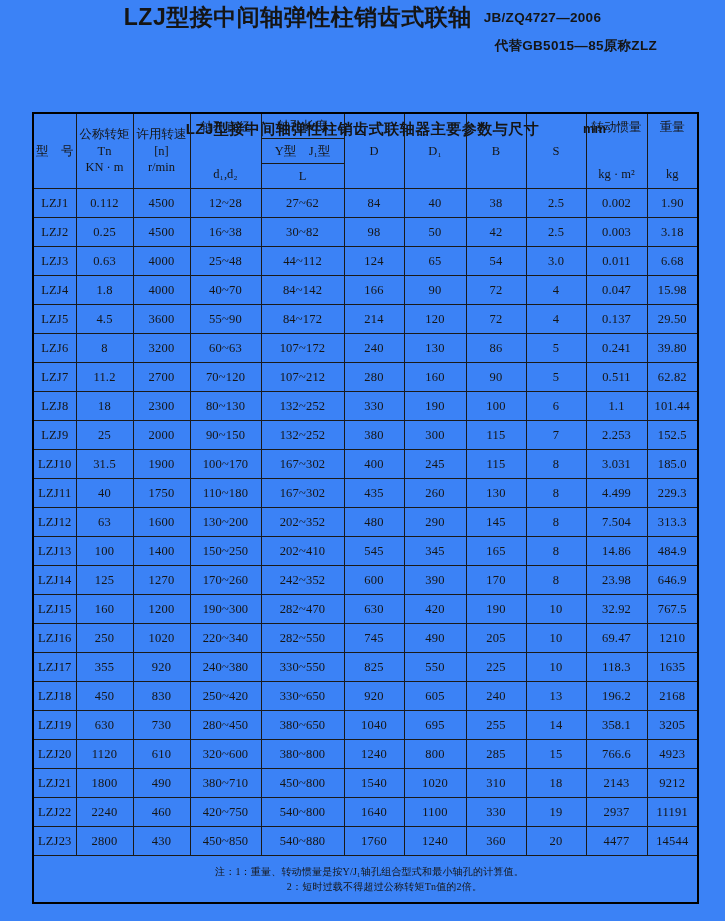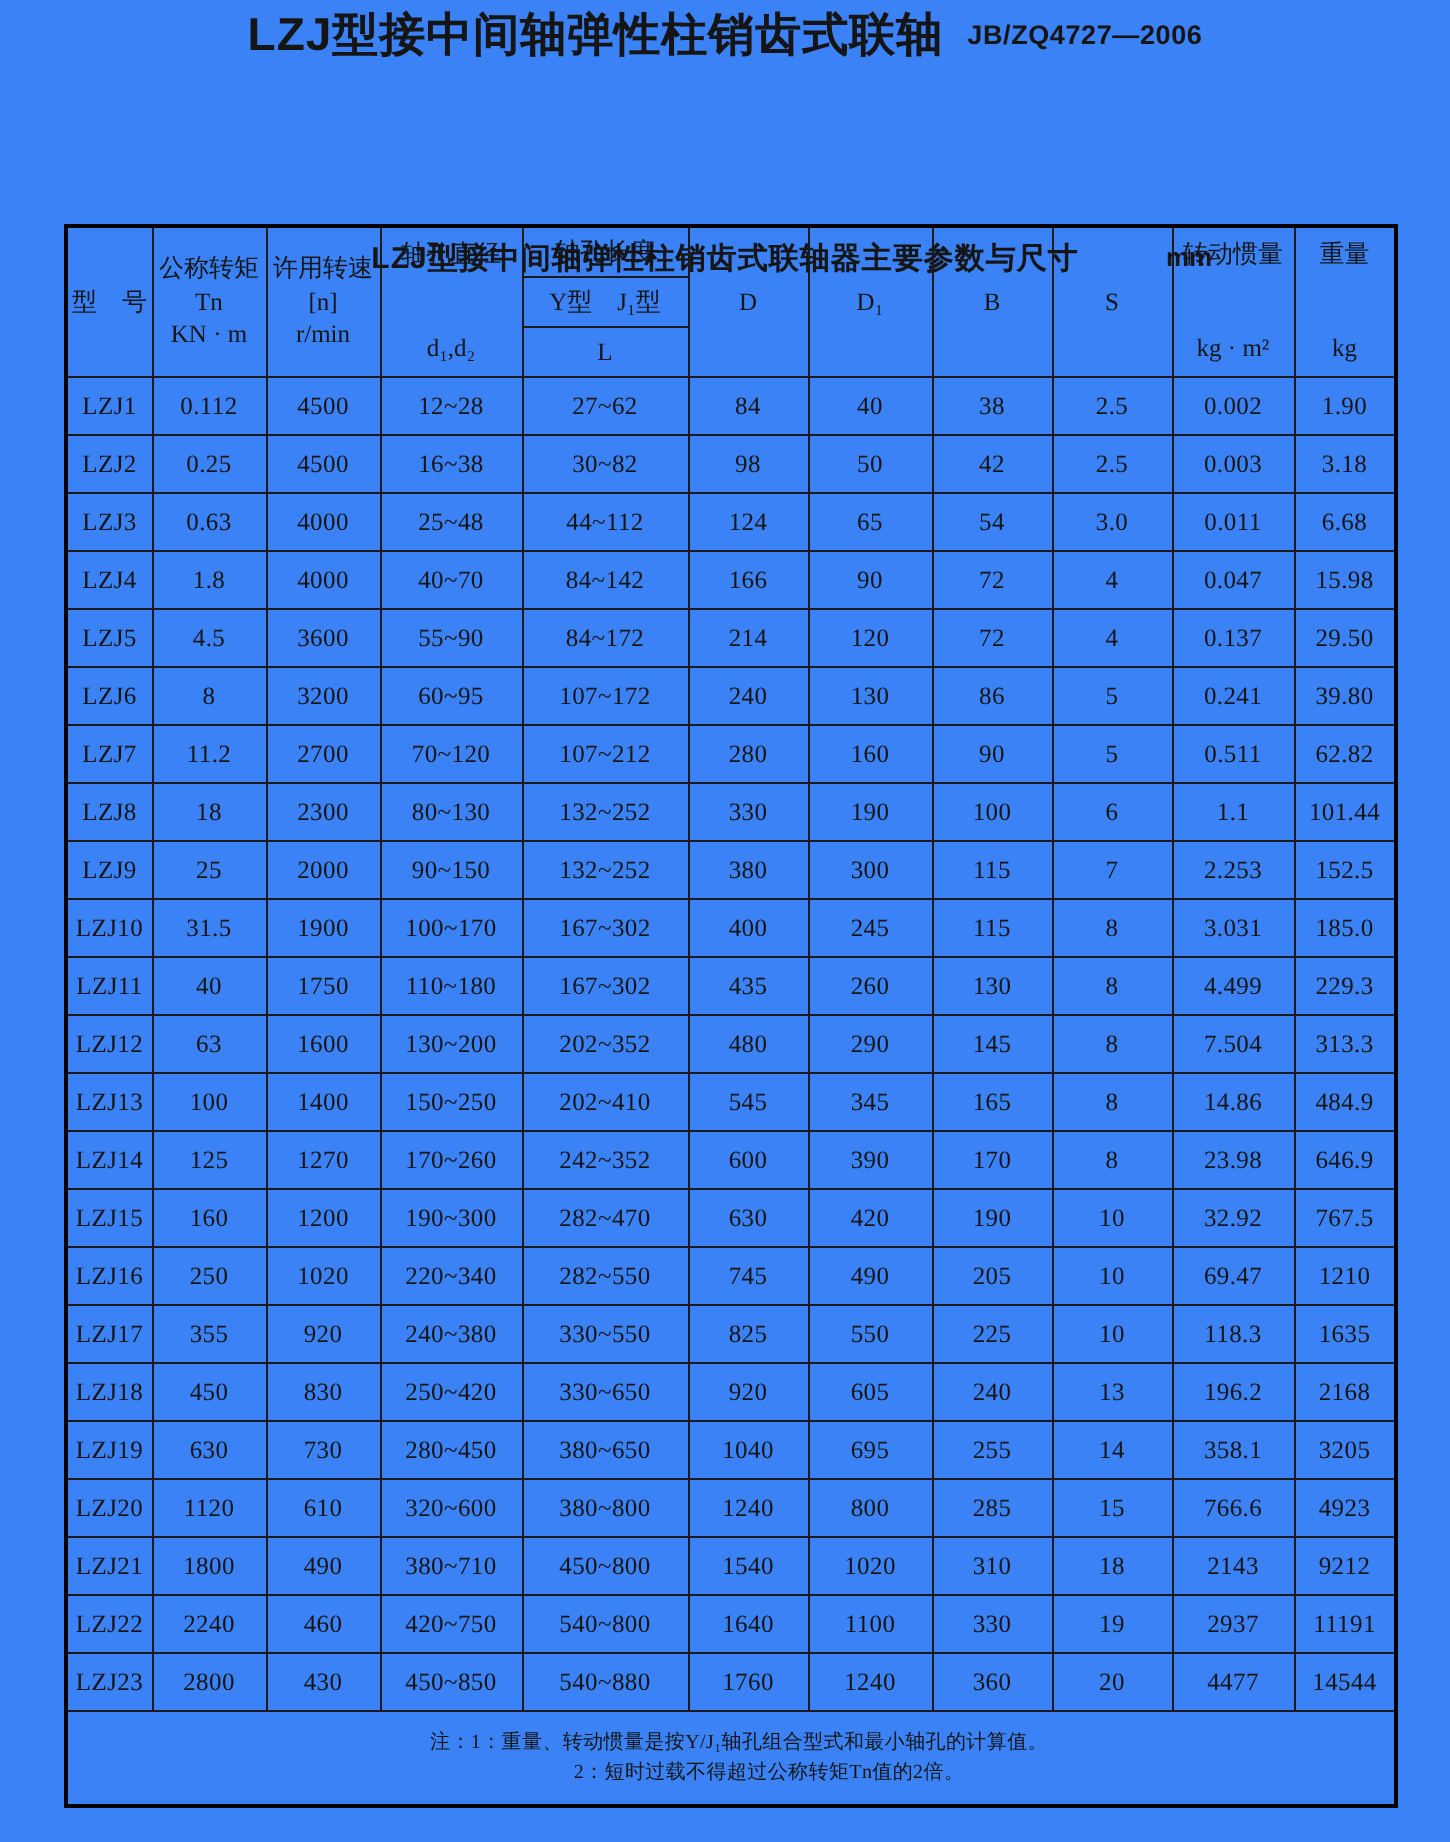--- a/index.html
+++ b/index.html
@@ -113,20 +113,21 @@
 </head>
 <body>
 
 <div class="page">
 
   <div class="title-row">
     <span class="main-title">LZJ型接中间轴弹性柱销齿式联轴</span>
     <span class="std-no">JB/ZQ4727—2006</span>
   </div>
 
+  <div class="alt-line">代替GB5015—85原称ZLZ</div>
 
   <div class="caption-row">
     <span class="caption">LZJ型接中间轴弹性柱销齿式联轴器主要参数与尺寸</span>
     <span class="unit">mm</span>
   </div>
 
   <table class="params">
     <colgroup>
       <col style="width:43px">
         <col style="width:57px">
@@ -257,21 +258,21 @@
           <td>120</td>
           <td>72</td>
           <td>4</td>
           <td>0.137</td>
           <td>29.50</td>
         </tr>
         <tr>
           <td>LZJ6</td>
           <td>8</td>
           <td>3200</td>
-          <td>60~95</td>
+          <td>60~63</td>
           <td>107~172</td>
           <td>240</td>
           <td>130</td>
           <td>86</td>
           <td>5</td>
           <td>0.241</td>
           <td>39.80</td>
         </tr>
         <tr>
           <td>LZJ7</td>

